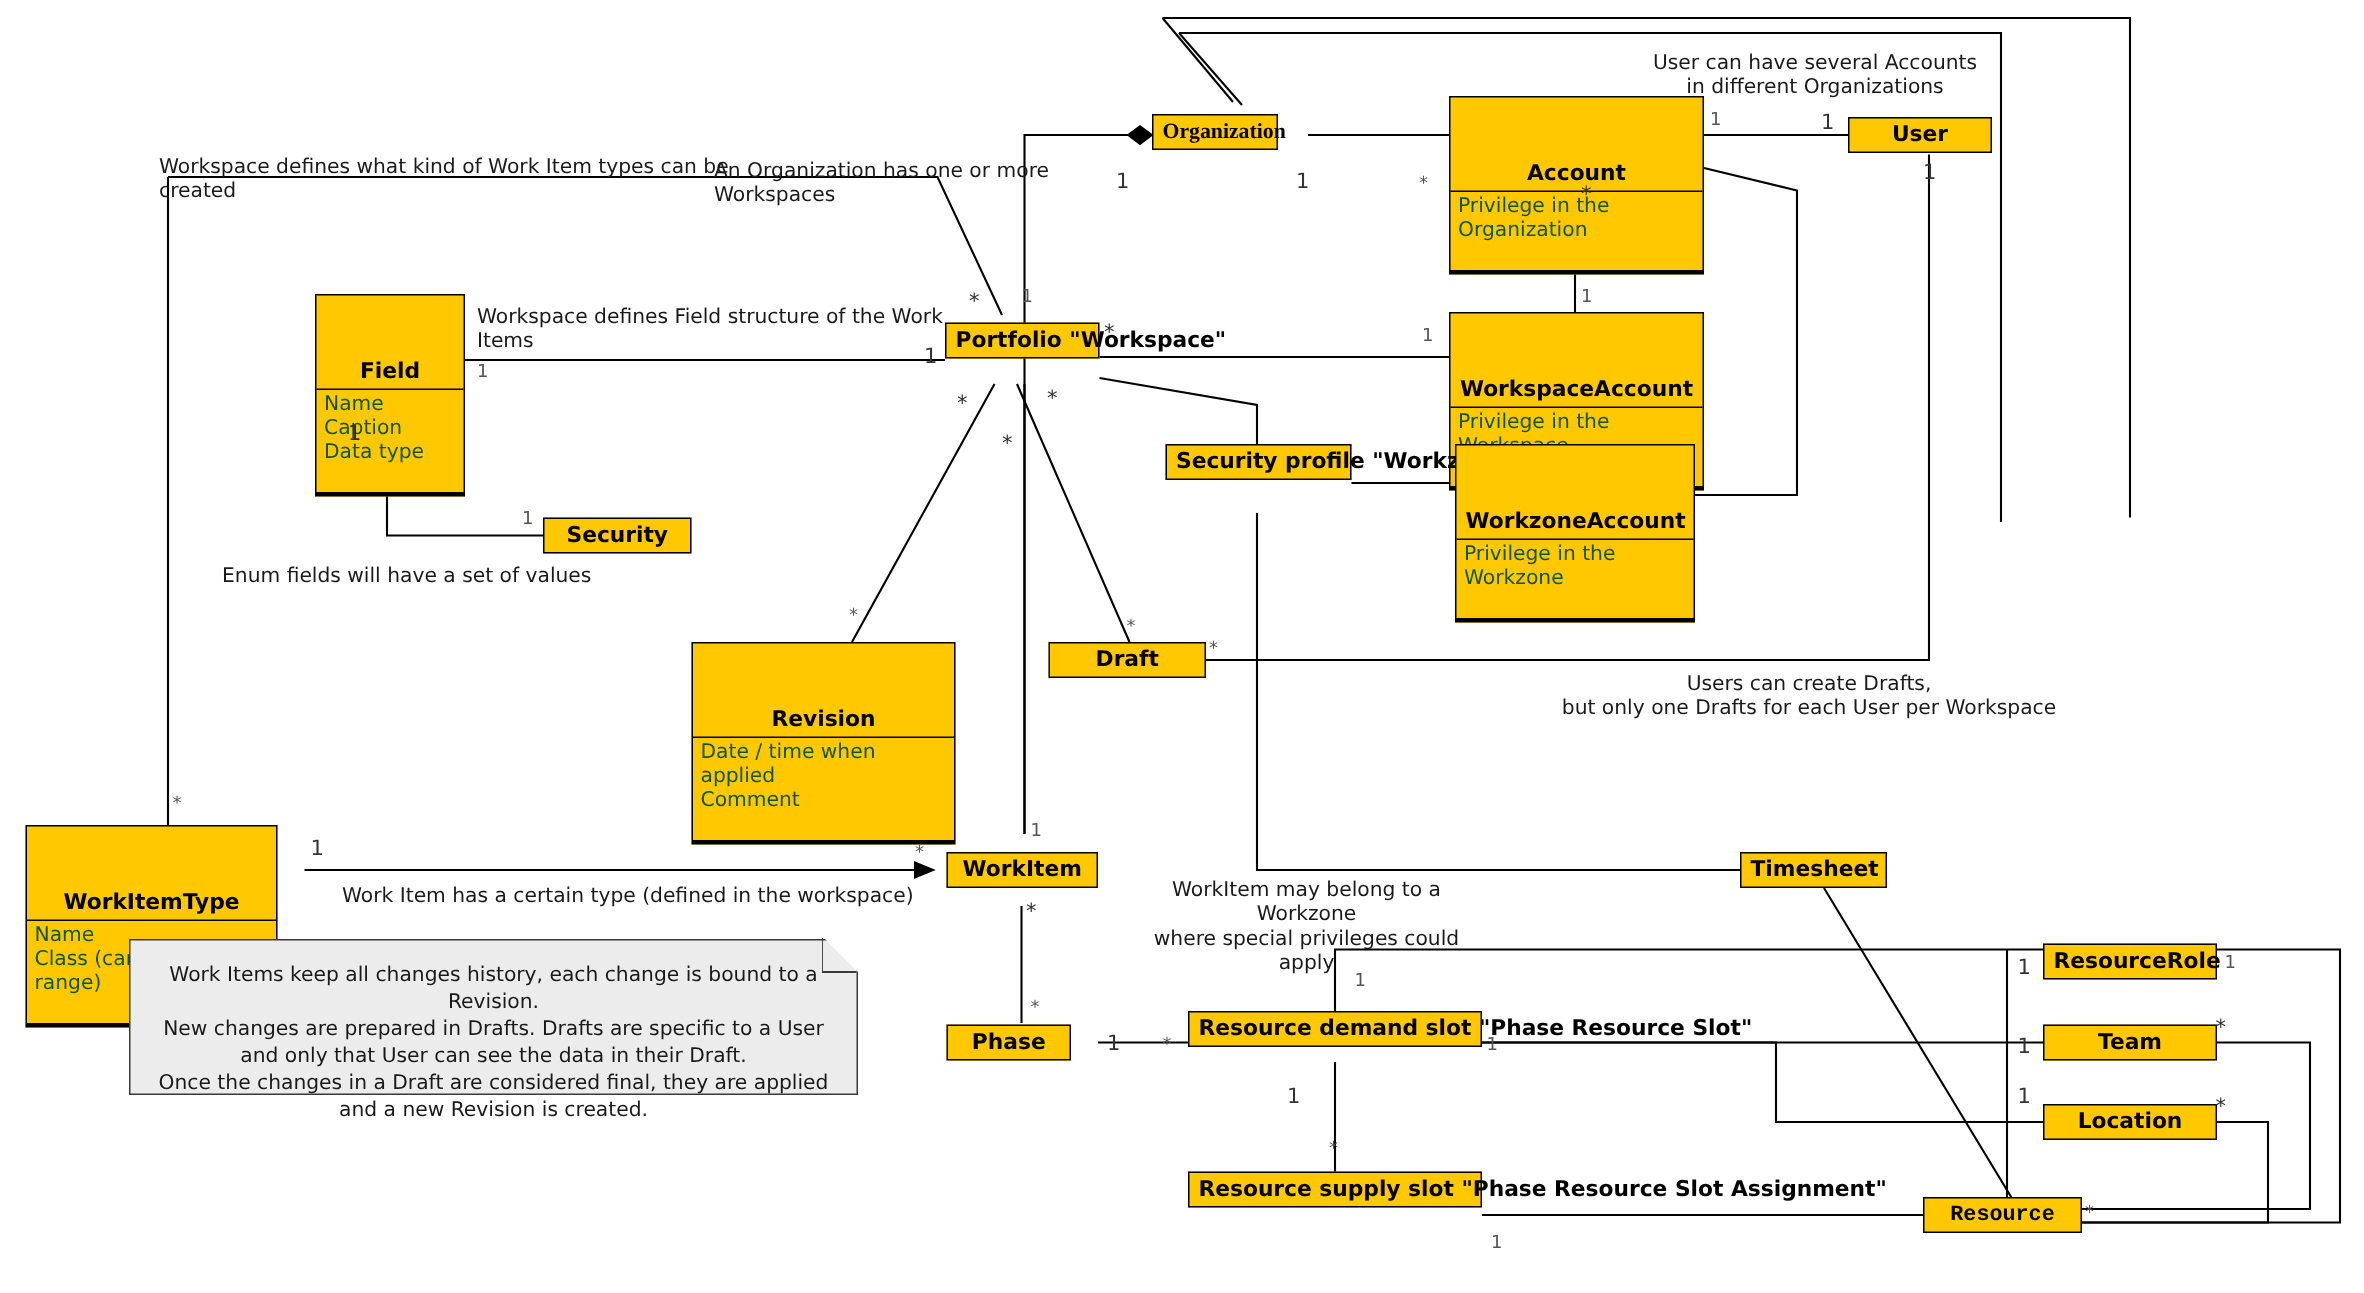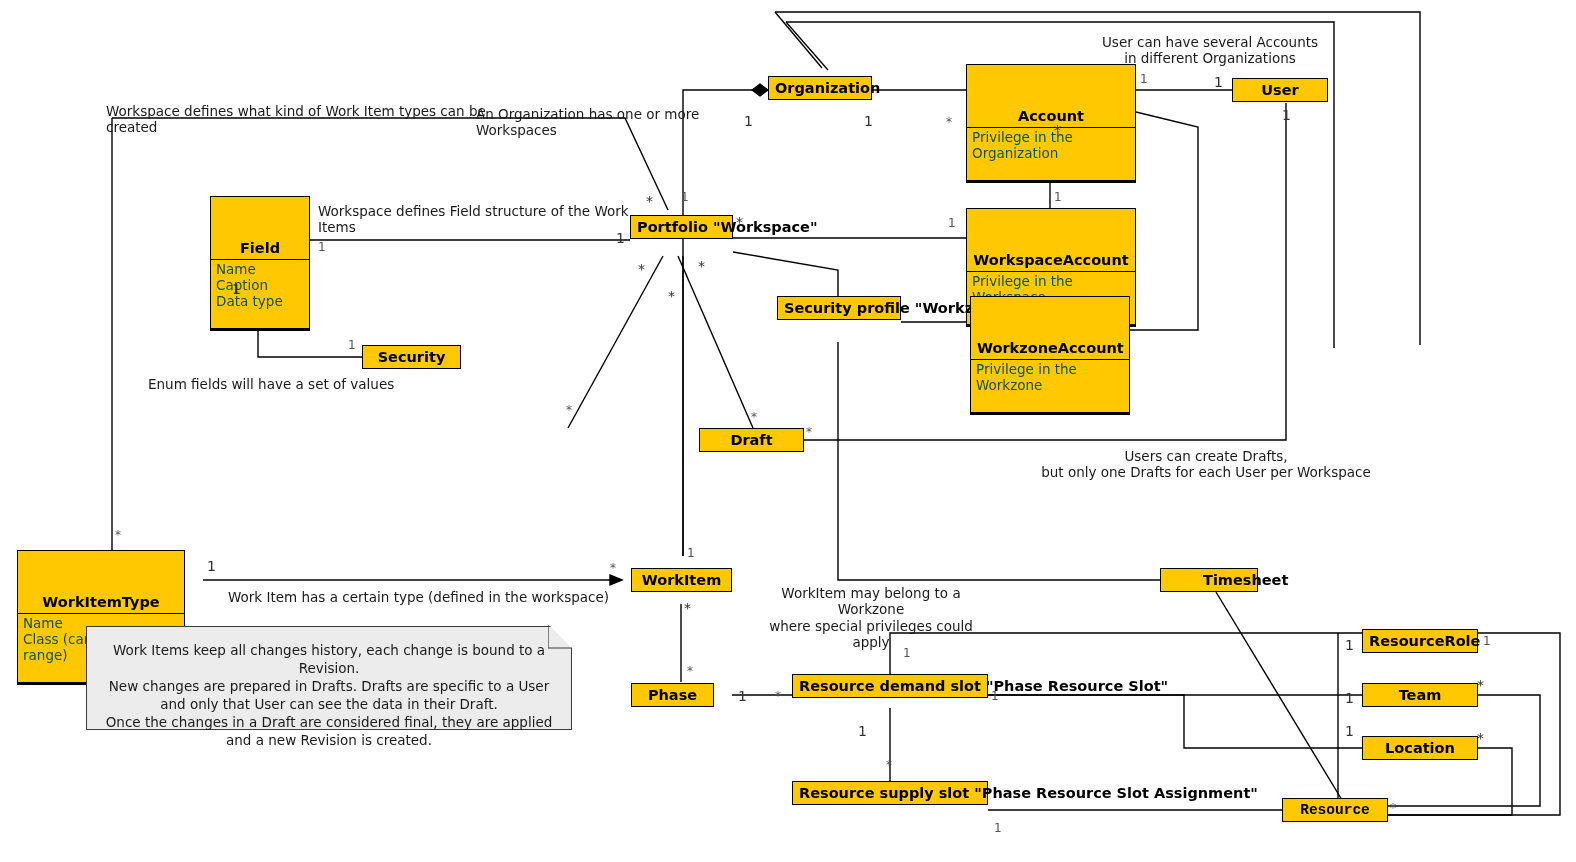--- a/index.html
+++ b/index.html
@@ -94,21 +94,21 @@
 
       <path d="M 1478 695 L 1540 695 L 1540 806 L 1388 806"></path>
 
       <path d="M 1478 748 L 1512 748 L 1512 815 L 1388 815"></path>
 
     </g>
 
     <polygon points="768,90 760,84 752,90 760,96" fill="#000" stroke="#000" stroke-width="1.2"></polygon>
   </svg>
 
-  <div class="cls" style="left:768px;top:76px;width:104px;">
+  <div class="cls" style="left:768px;top:76px;width:84px;font-family:Liberation Serif, serif;">
     <div class="hdr">Organization</div>
   </div>
 
   <div class="cls hasattrs" style="left:966px;top:64px;width:170px;">
     <div class="hdr">Account</div>
     <div class="attrs">Privilege in the Organization</div>
   </div>
 
   <div class="cls" style="left:1232px;top:78px;width:96px;">
     <div class="hdr">User</div>
@@ -138,36 +138,41 @@
 
   <div class="cls hasattrs" style="left:970px;top:296px;width:160px;">
     <div class="hdr">WorkzoneAccount</div>
     <div class="attrs">Privilege in the Workzone</div>
   </div>
 
   <div class="cls" style="left:362px;top:345px;width:99px;">
     <div class="hdr">Security</div>
   </div>
 
+  <div class="cls hasattrs" style="left:461px;top:428px;width:176px;">
+    <div class="hdr">Revision</div>
+    <div class="attrs">Date / time when applied
+Comment</div>
+  </div>
 
   <div class="cls" style="left:699px;top:428px;width:105px;">
     <div class="hdr">Draft</div>
   </div>
 
   <div class="cls hasattrs" style="left:17px;top:550px;width:168px;">
     <div class="hdr">WorkItemType</div>
     <div class="attrs">Name
 Class (card, point or range)</div>
   </div>
 
   <div class="cls" style="left:631px;top:568px;width:101px;">
     <div class="hdr">WorkItem</div>
   </div>
 
-  <div class="cls" style="left:1160px;top:568px;width:98px;padding-left:36px;">
+  <div class="cls" style="left:1160px;top:568px;width:98px;">
     <div class="hdr">Timesheet</div>
   </div>
 
   <div class="cls" style="left:1362px;top:629px;width:116px;">
     <div class="hdr">ResourceRole</div>
   </div>
 
   <div class="cls" style="left:631px;top:683px;width:83px;">
     <div class="hdr">Phase</div>
   </div>

